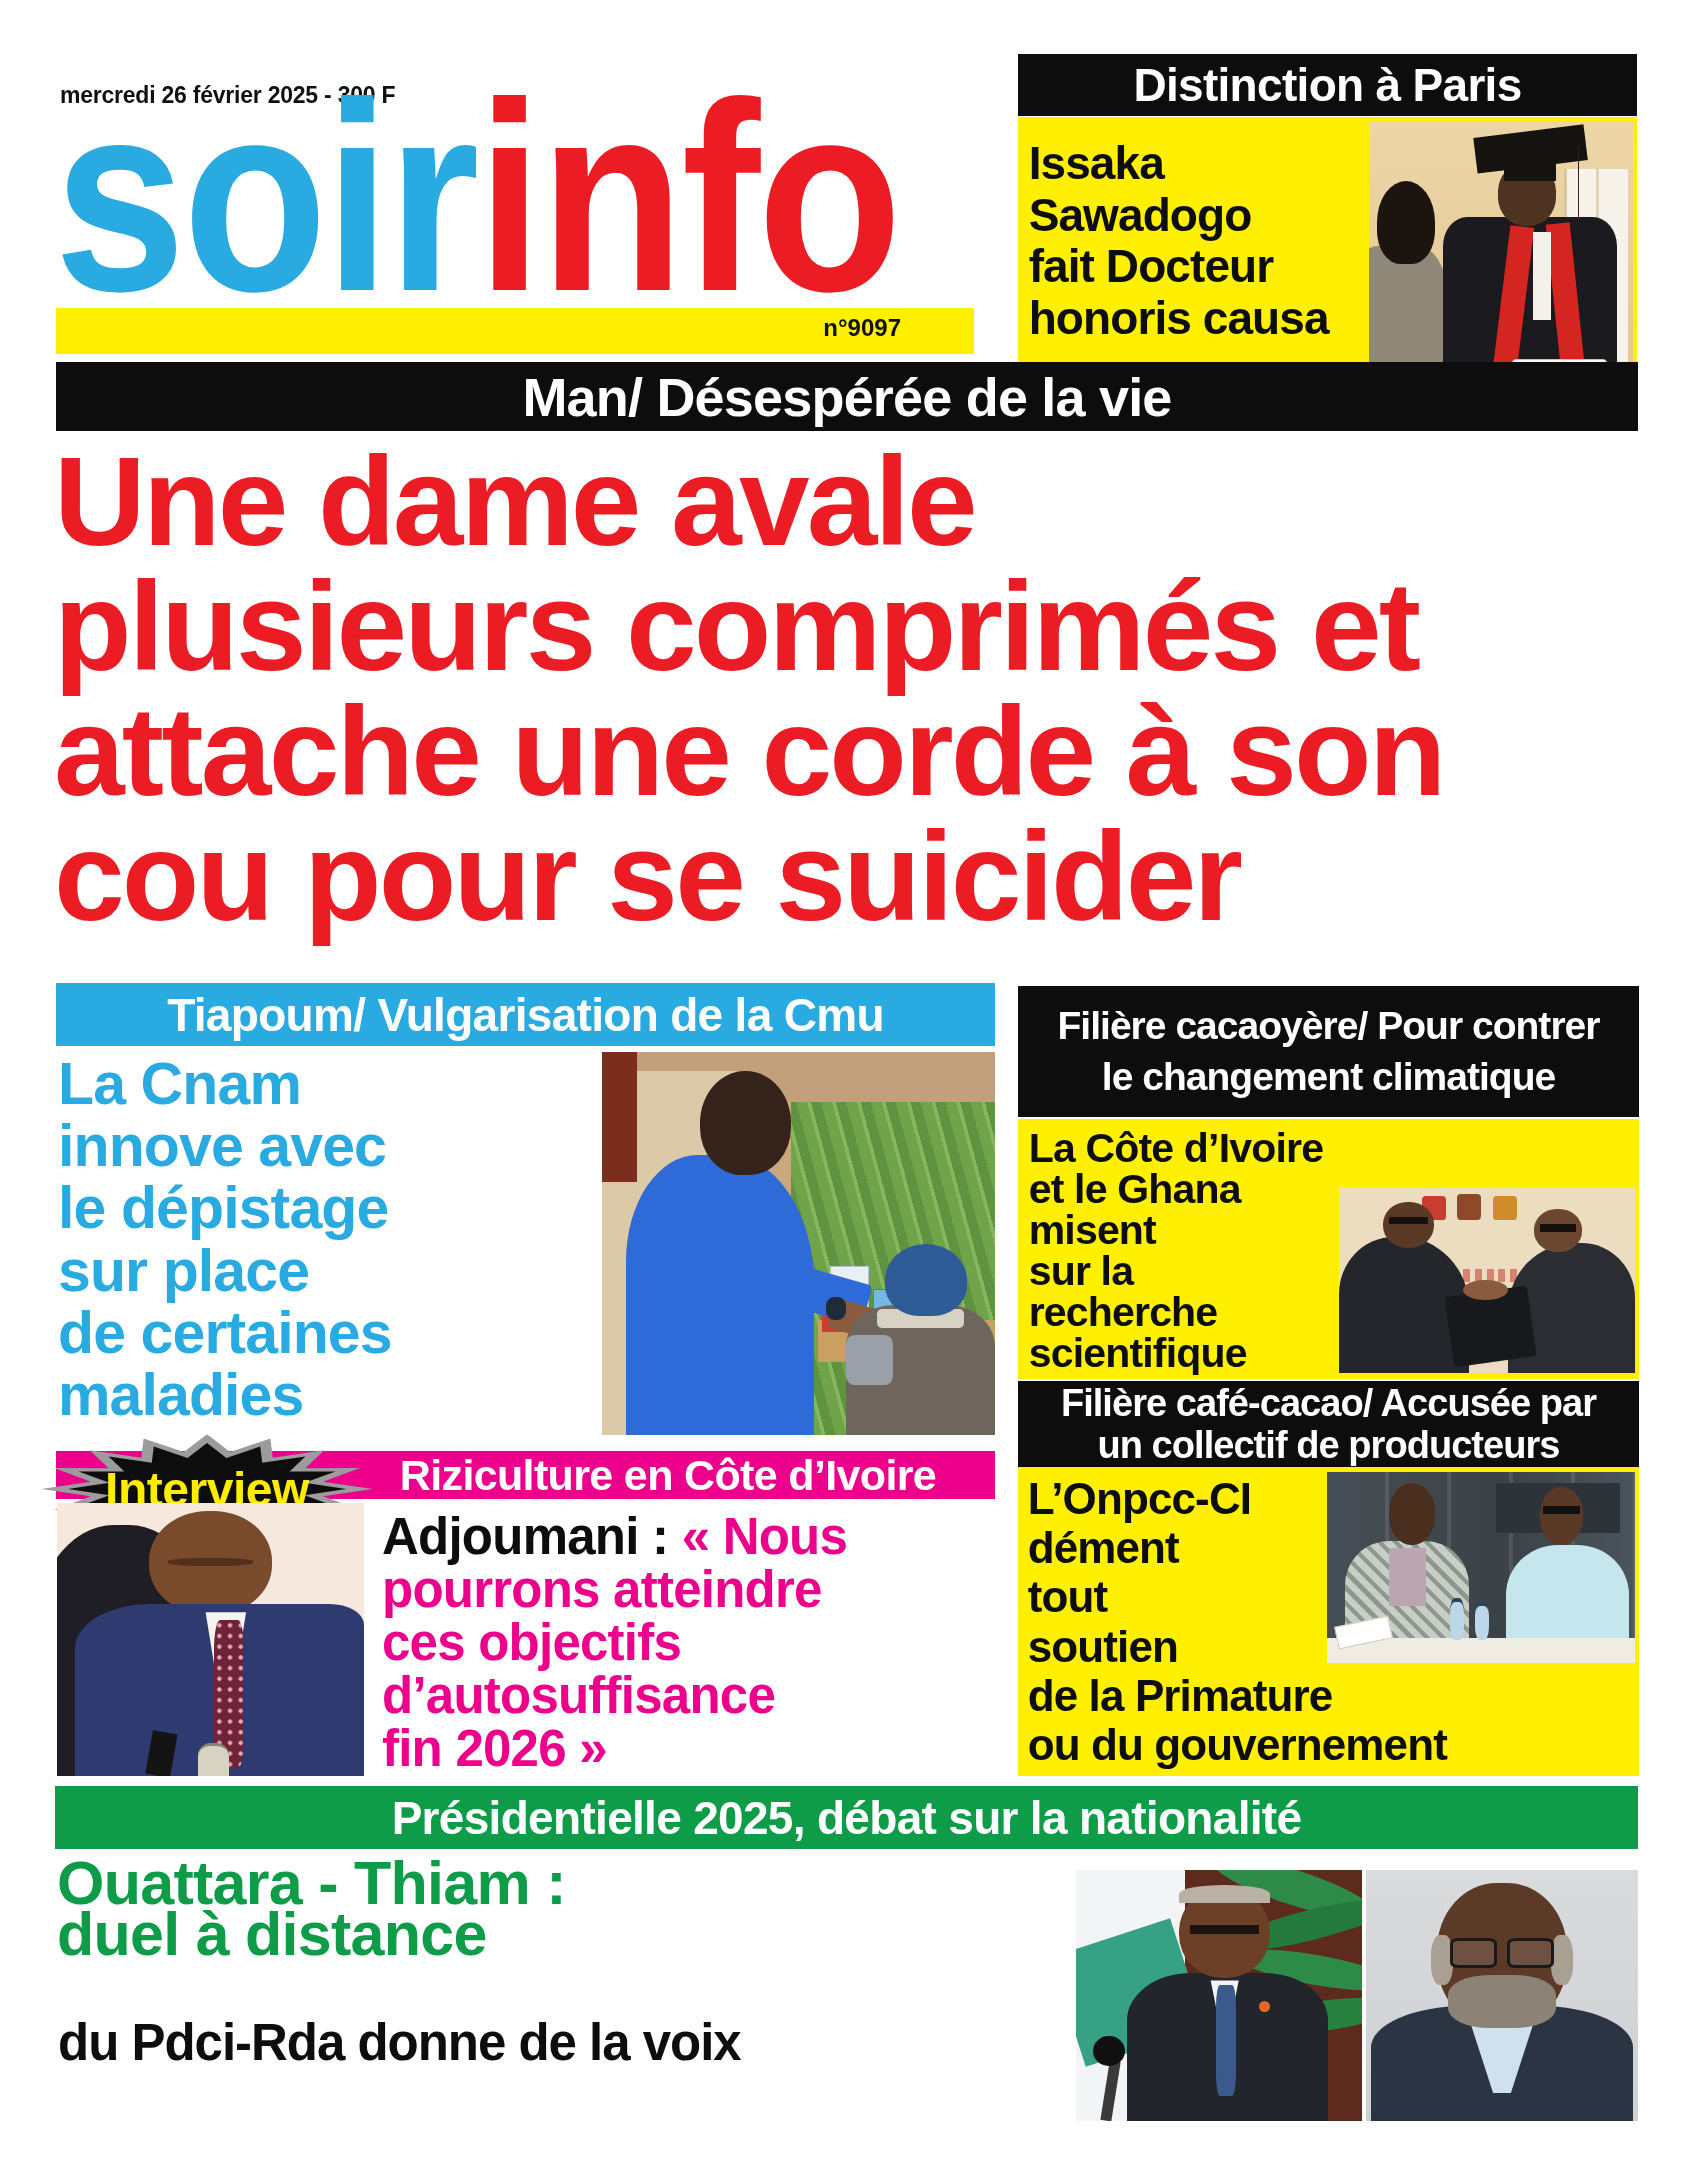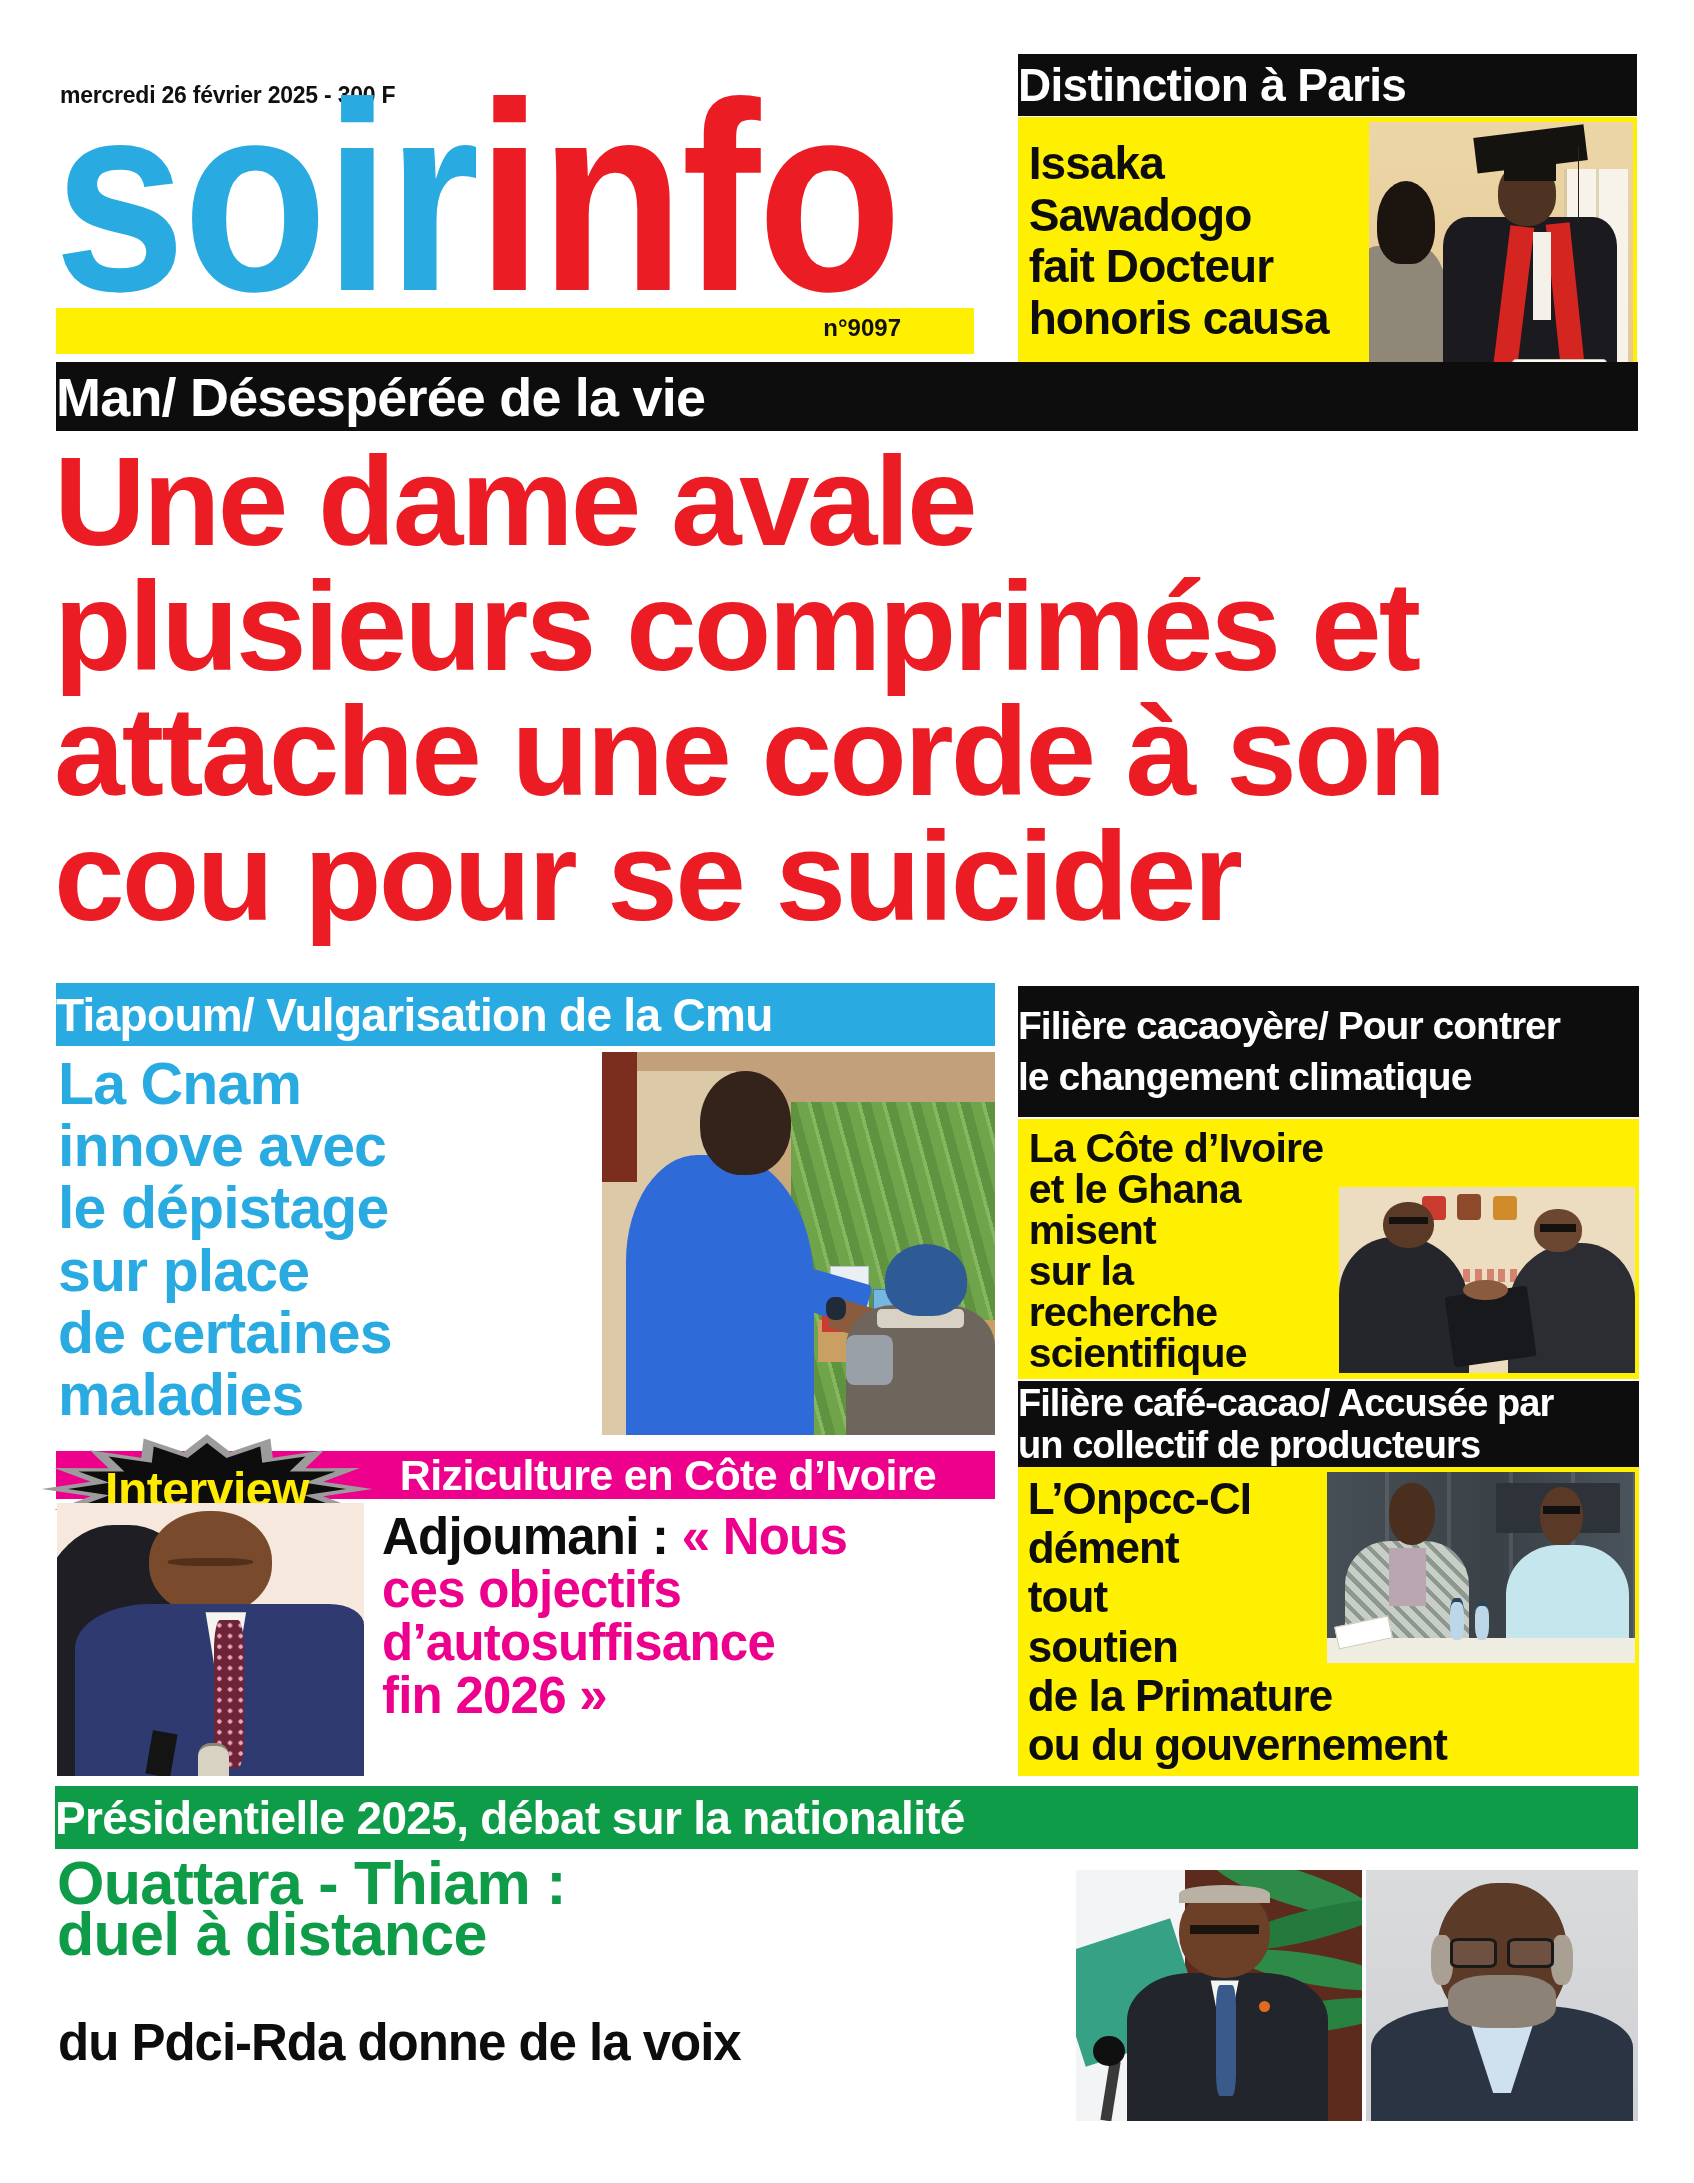--- a/index.html
+++ b/index.html
@@ -1,19 +1,19 @@
 <!DOCTYPE html>
 <html style="font-size:7.8px"><head>
 <meta charset="utf-8">
 <style>
   * { margin:0; padding:0; box-sizing:border-box; }
   html,body { background:#ffffff; }
   body { font-family:"Liberation Sans", sans-serif; }
   .sheet { position:relative; width:1695px; height:2183px; background:#ffffff; overflow:hidden; }
-  .kicker { position:absolute; display:flex; flex-direction:column; align-items:flex-start; justify-content:center;
+  .kicker { position:absolute; display:flex; flex-direction:column; align-items:center; justify-content:center;
             color:#ffffff; font-weight:900; letter-spacing:-0.015em; text-align:center; }
   .kicker.black { background:#0d0d0d; }
   .ybox { position:absolute; background:#ffef00; }
   .hl { font-weight:900; }
   .hl span { display:block; }
 
   
   .date-line { position:absolute; left:60px; top:82px; font-size:23px; font-weight:900; color:#101010; letter-spacing:-0.01em; }
   .logo { position:absolute; left:54px; top:62px; font-size:269px; font-weight:900; line-height:1;
           letter-spacing:-0.012em; transform:scaleX(.88); transform-origin:left top; white-space:nowrap; }
@@ -270,20 +270,21 @@
     <div class="head"></div>
     <div class="brow"></div>
     <div class="suit"></div>
     <div class="shirt"></div>
     <div class="tie"></div>
     <div class="mic1"></div>
     <div class="mic2"></div>
   </div>
   <div class="quote-block">
     <div><span class="speaker">Adjoumani : </span><span class="q">« Nous</span></div>
+    <div class="q">pourrons atteindre</div>
     <div class="q">ces objectifs</div>
     <div class="q">d’autosuffisance</div>
     <div class="q">fin 2026 »</div>
   </div>
 
   <div class="kicker black kicker-cacao1">
     <span>Filière cacaoyère/ Pour contrer</span>
     <span>le changement climatique</span>
   </div>
   <div class="ybox box-cacao">

